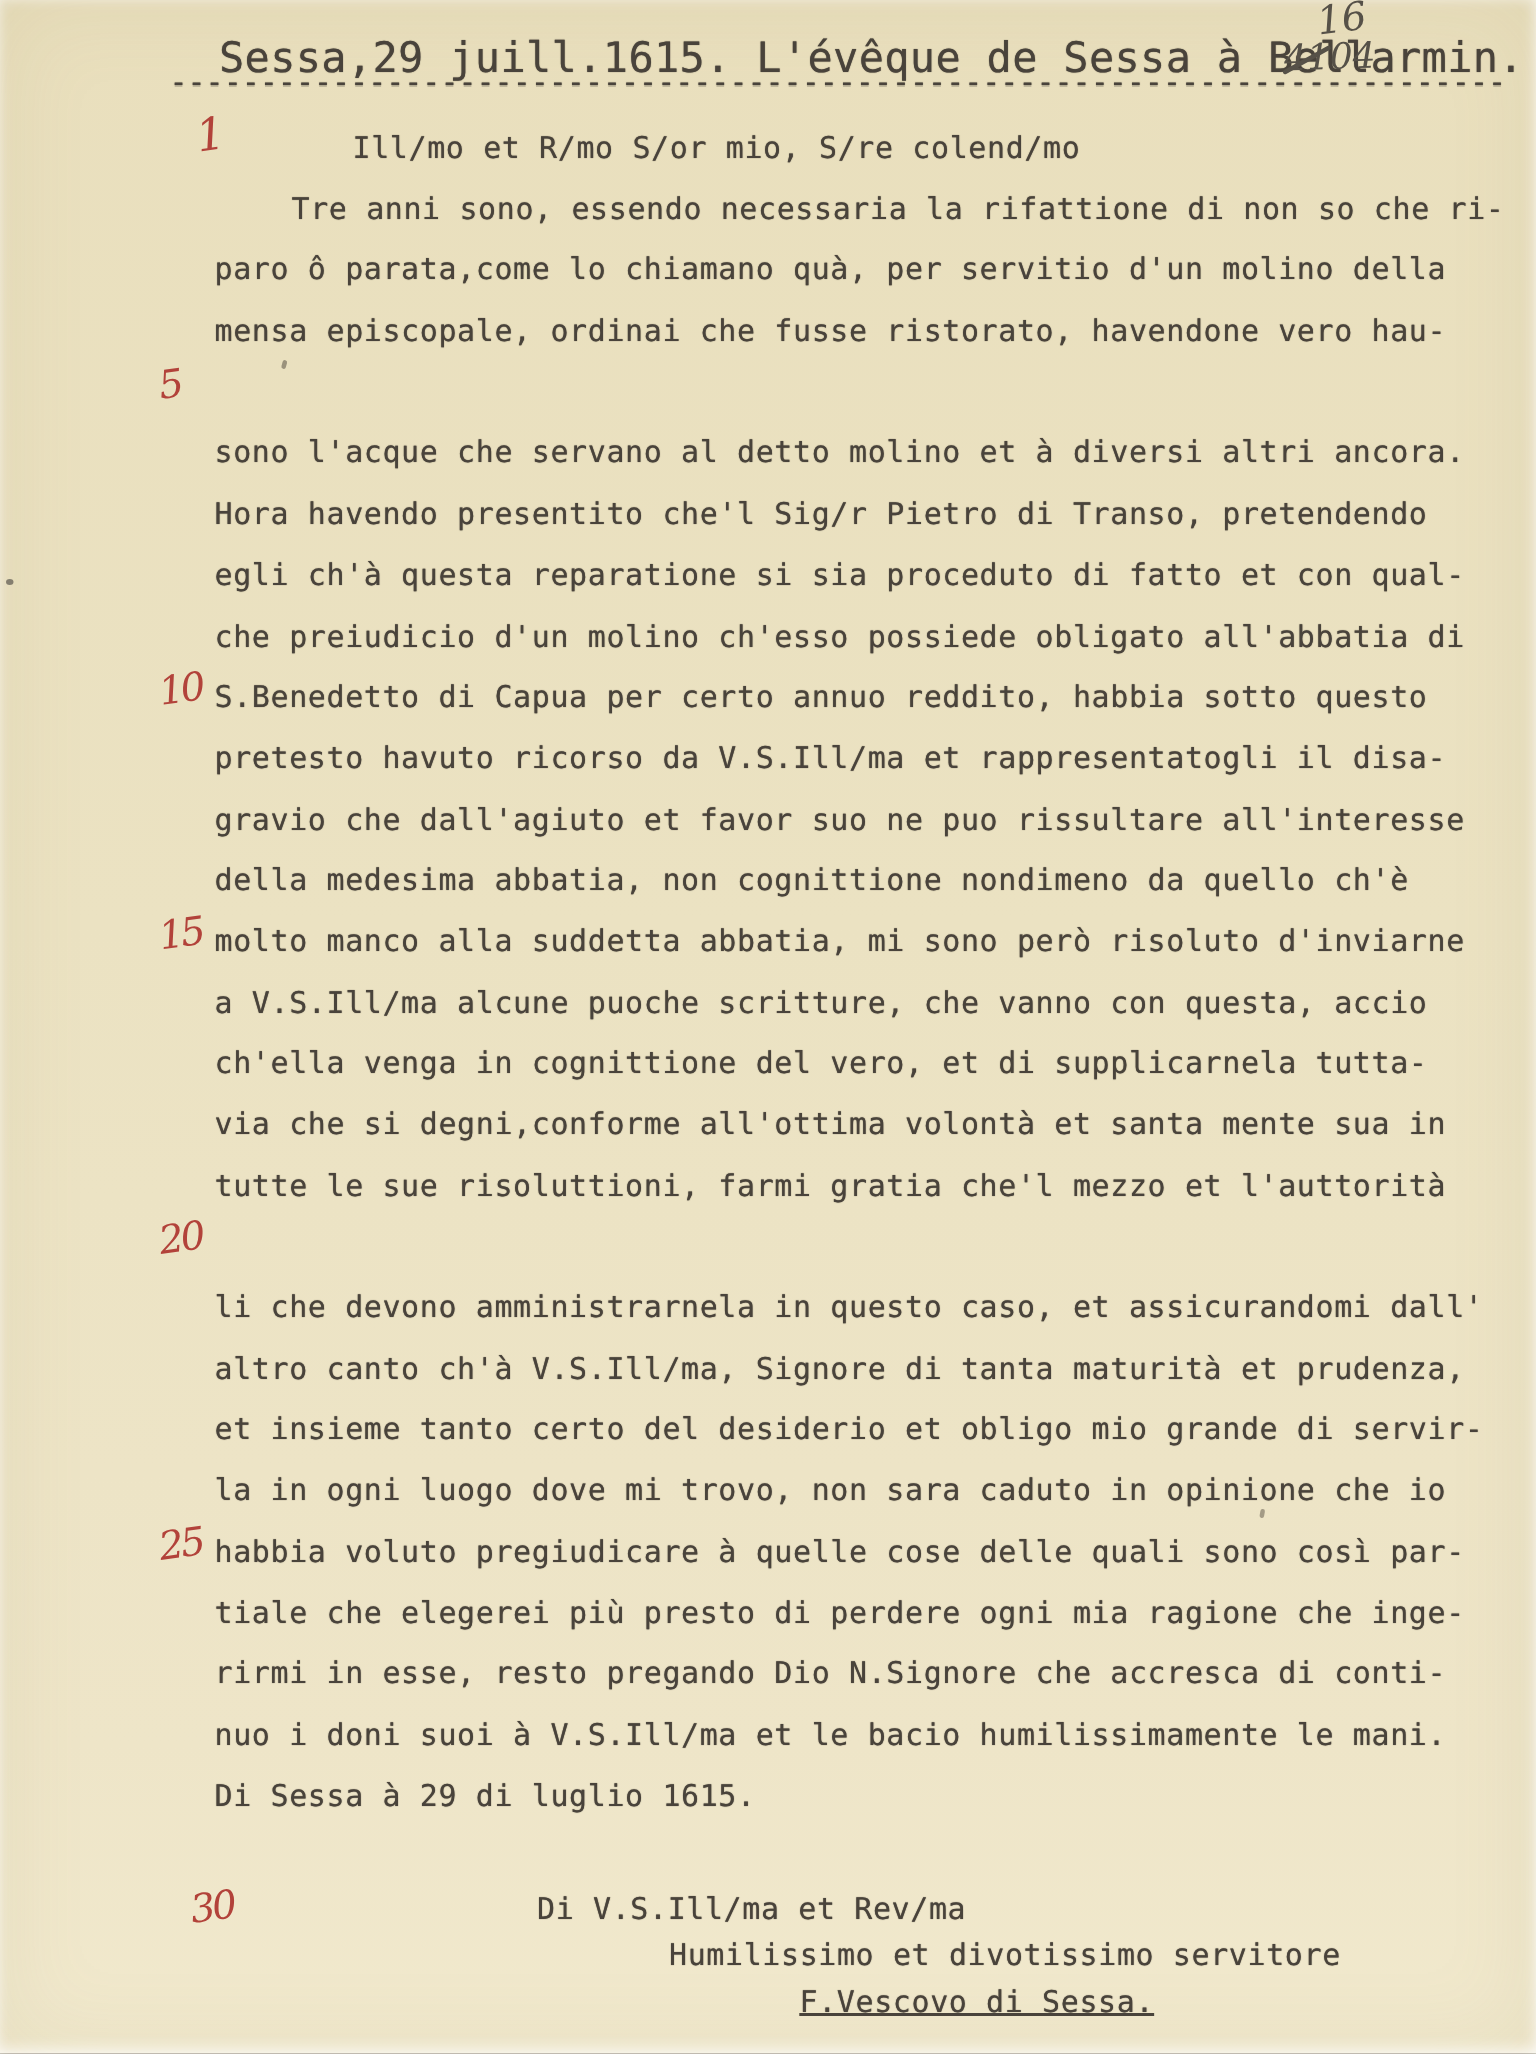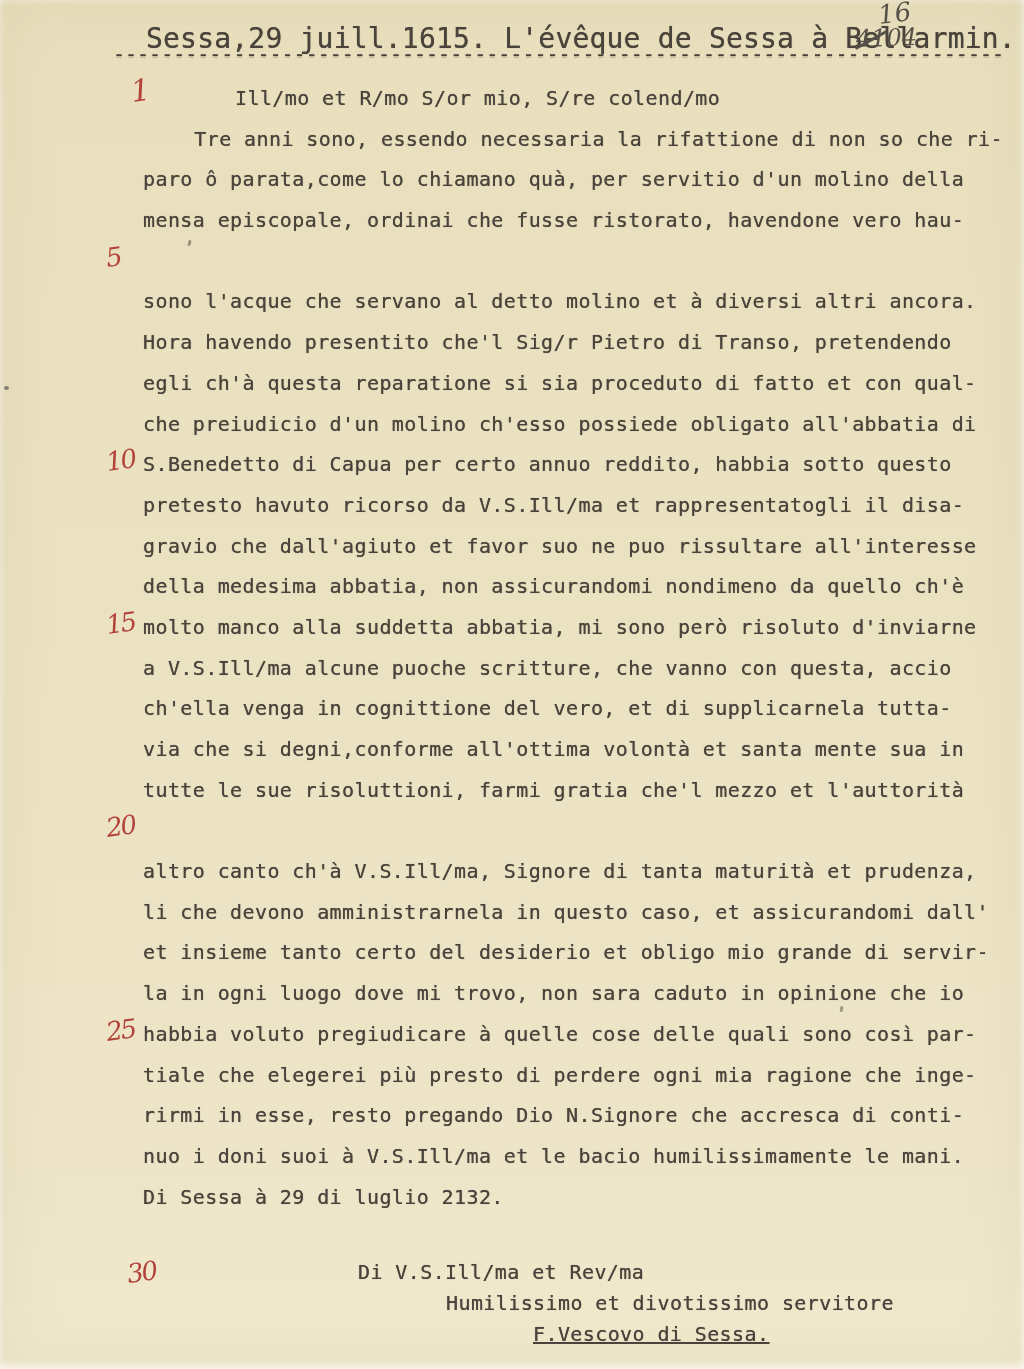--- a/index.html
+++ b/index.html
@@ -163,36 +163,36 @@
       <div class="line"><span>paro ô parata,come lo chiamano quà, per servitio d'un molino della</span></div>
       <div class="line"><span>mensa episcopale, ordinai che fusse ristorato, havendone vero hau-</span></div>
       <div class="line"><span class="margin-num">5</span></div>
       <div class="line"><span>sono l'acque che servano al detto molino et à diversi altri ancora.</span></div>
       <div class="line"><span>Hora havendo presentito che'l Sig/r Pietro di Transo, pretendendo</span></div>
       <div class="line"><span>egli ch'à questa reparatione si sia proceduto di fatto et con qual-</span></div>
       <div class="line"><span>che preiudicio d'un molino ch'esso possiede obligato all'abbatia di</span></div>
       <div class="line"><span class="margin-num">10</span><span>S.Benedetto di Capua per certo annuo reddito, habbia sotto questo</span></div>
       <div class="line"><span>pretesto havuto ricorso da V.S.Ill/ma et rappresentatogli il disa-</span></div>
       <div class="line"><span>gravio che dall'agiuto et favor suo ne puo rissultare all'interesse</span></div>
-      <div class="line"><span>della medesima abbatia, non assicurandomi nondimeno da quello ch'è</span></div>
+      <div class="line"><span>della medesima abbatia, non cognittione nondimeno da quello ch'è</span></div>
       <div class="line"><span class="margin-num">15</span><span>molto manco alla suddetta abbatia, mi sono però risoluto d'inviarne</span></div>
       <div class="line"><span>a V.S.Ill/ma alcune puoche scritture, che vanno con questa, accio</span></div>
       <div class="line"><span>ch'ella venga in cognittione del vero, et di supplicarnela tutta-</span></div>
       <div class="line"><span>via che si degni,conforme all'ottima volontà et santa mente sua in</span></div>
       <div class="line"><span>tutte le sue risoluttioni, farmi gratia che'l mezzo et l'auttorità</span></div>
       <div class="line"><span class="margin-num">20</span></div>
+      <div class="line"><span>li che devono amministrarnela in questo caso, et assicurandomi dall'</span></div>
       <div class="line"><span>altro canto ch'à V.S.Ill/ma, Signore di tanta maturità et prudenza,</span></div>
-      <div class="line"><span>li che devono amministrarnela in questo caso, et assicurandomi dall'</span></div>
       <div class="line"><span>et insieme tanto certo del desiderio et obligo mio grande di servir-</span></div>
       <div class="line"><span>la in ogni luogo dove mi trovo, non sara caduto in opinione che io</span></div>
       <div class="line"><span class="margin-num">25</span><span>habbia voluto pregiudicare à quelle cose delle quali sono così par-</span></div>
       <div class="line"><span>tiale che elegerei più presto di perdere ogni mia ragione che inge-</span></div>
       <div class="line"><span>rirmi in esse, resto pregando Dio N.Signore che accresca di conti-</span></div>
       <div class="line"><span>nuo i doni suoi à V.S.Ill/ma et le bacio humilissimamente le mani.</span></div>
-      <div class="line"><span>Di Sessa à 29 di luglio 2132.</span></div>
+      <div class="line"><span>Di Sessa à 29 di luglio 1615.</span></div>
     </div>
 
   <div class="closing-lines" id="closing-lines">
       <div class="line" style="padding-left: 215px;"><span class="margin-num">30</span><span>Di V.S.Ill/ma et Rev/ma</span></div>
       <div class="line" style="padding-left: 303px;"><span>Humilissimo et divotissimo servitore</span></div>
       <div class="line" style="padding-left: 390px; text-decoration: underline;"><span>F.Vescovo di Sessa.</span></div>
     </div>
 
   <div class="speck-1"></div>
   <div class="speck-2"></div>

